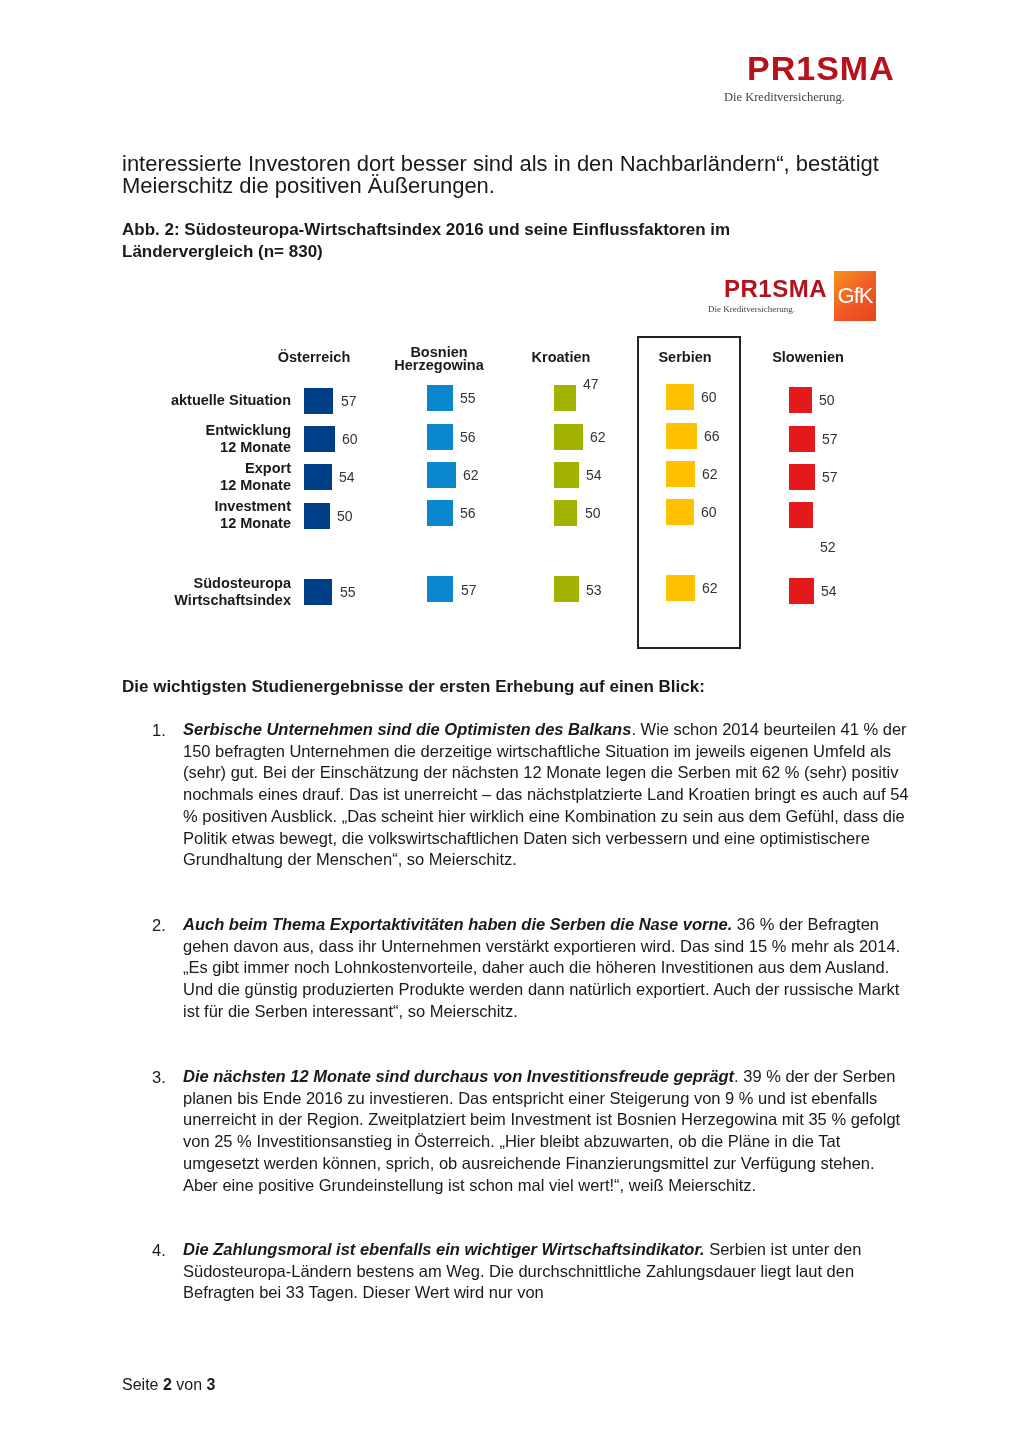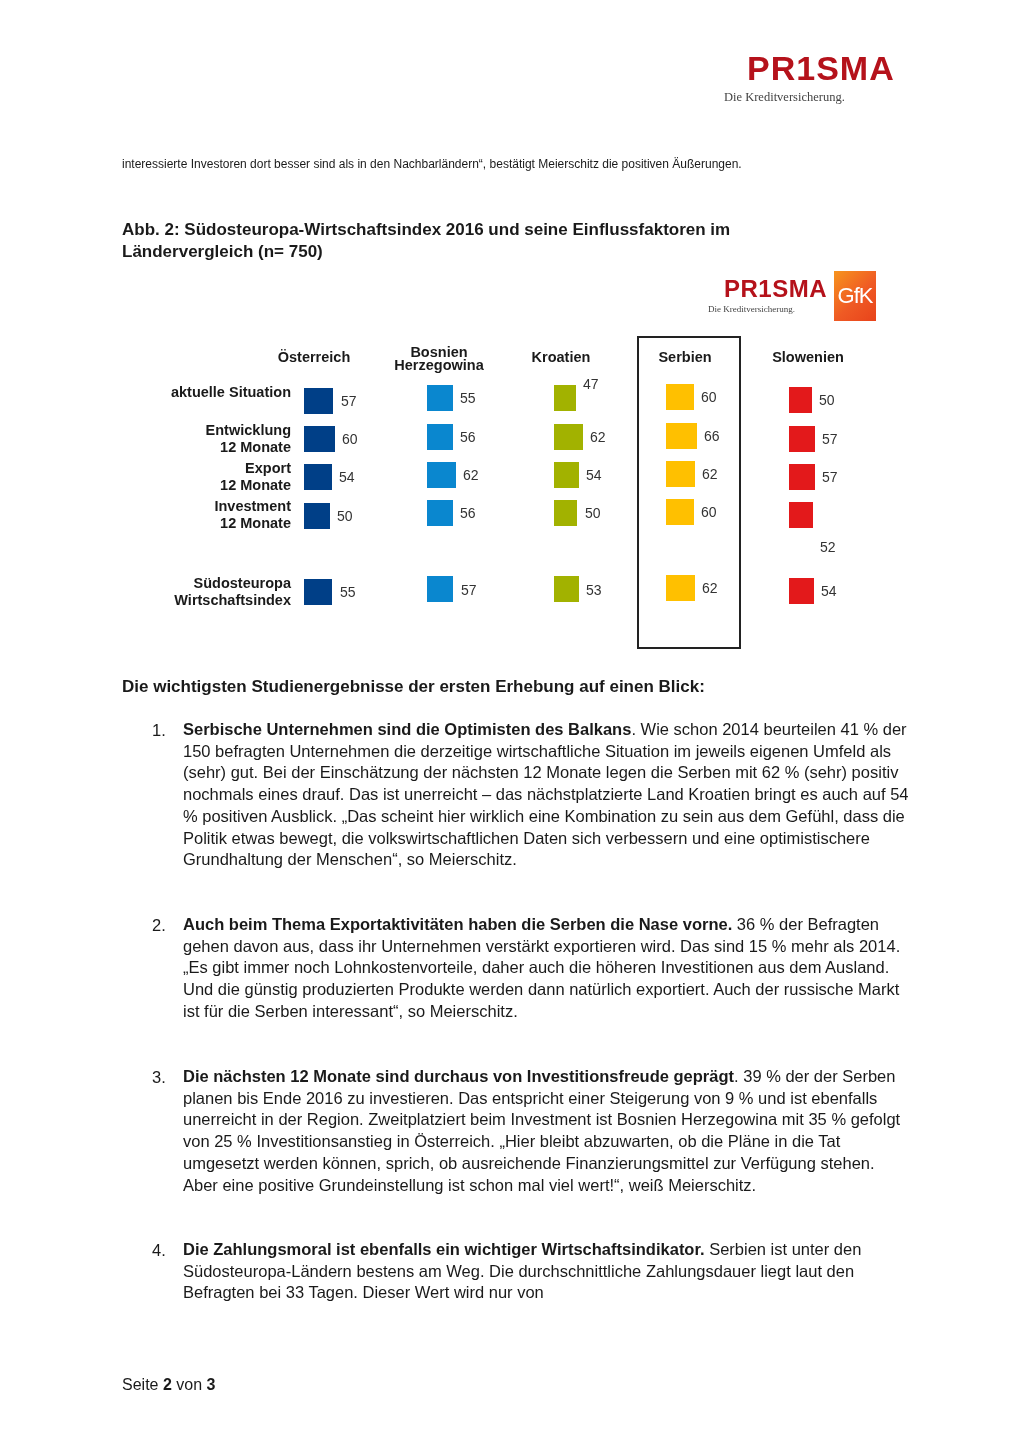--- a/index.html
+++ b/index.html
@@ -5,53 +5,53 @@
     html, body { margin: 0; padding: 0; background: #ffffff; }
     body { width: 1019px; height: 1440px; position: relative; overflow: hidden;
            font-family: "Liberation Sans", sans-serif; color: #1a1a1a; }
     .abs { position: absolute; }
 
     
     .logo-main { left: 747px; top: 48px; font-size: 34px; font-weight: bold; color: #b5121b;
                  letter-spacing: 1px; line-height: 40px; font-family: "Liberation Sans", sans-serif; }
     .logo-sub { left: 724px; top: 90px; font-size: 12.5px; color: #444; font-family: "Liberation Serif", serif; }
 
-    .para { left: 122px; width: 790px; font-size: 12px; line-height: 22px; }
+    .para { left: 122px; width: 790px; font-size: 22px; line-height: 22px; }
     .heading { left: 122px; width: 790px; font-size: 17px; font-weight: bold; line-height: 22px; }
 
     
     .logo2-main { left: 724px; top: 275px; font-size: 24px; font-weight: bold; color: #b5121b; letter-spacing: 0.5px; line-height: 28px; }
     .logo2-sub { left: 708px; top: 304px; font-size: 9px; color: #444; font-family: "Liberation Serif", serif; }
     .gfk { left: 834px; top: 271px; width: 42px; height: 50px;
            background: linear-gradient(135deg, #f7941d 0%, #ef5a24 55%, #e8431b 100%);
            color: #fff; font-size: 22px; line-height: 50px; text-align: center; letter-spacing: -1px; }
 
     
     .col-head { font-size: 14.5px; font-weight: bold; text-align: center; line-height: 13px; }
     .row-label { font-size: 14.5px; font-weight: bold; text-align: right; line-height: 17px; width: 180px; }
     .box { width: 28px; height: 26px; }
     .val { font-size: 14px; color: #333; }
     .highlight { left: 637px; top: 336px; width: 104px; height: 313px; border: 2px solid #222; box-sizing: border-box; }
 
     .list-num { font-size: 16.5px; line-height: 22px; }
     .list-body { left: 183px; width: 730px; font-size: 16.5px; line-height: 21.7px; }
-    .list-body b { font-weight: bold; }
+    .list-body b { font-weight: bold; font-style: italic; }
     .footer { left: 122px; top: 1336px; font-size: 16px; margin-top: 40px; }
   </style>
 </head>
 <body>
 
 <div class="abs logo-main">PR1SMA</div>
 <div class="abs logo-sub">Die Kreditversicherung.</div>
 
 <div class="abs para" style="top:153px;">interessierte Investoren dort besser sind als in den Nachbarländern“, bestätigt Meierschitz die positiven Äußerungen.</div>
 
 <div class="abs heading" style="top:219px;">
   <div>Abb. 2: Südosteuropa-Wirtschaftsindex 2016 und seine Einflussfaktoren im</div>
-  <div>Ländervergleich (n= 750)</div>
+  <div>Ländervergleich (n= 830)</div>
 </div>
 
 <div class="abs logo2-main">PR1SMA</div>
 <div class="abs logo2-sub">Die Kreditversicherung.</div>
 <div class="abs gfk">GfK</div>
 
 <div class="abs highlight"></div>
 
 <div>
 
@@ -65,21 +65,21 @@
   <div class="abs col-head" style="left:516px; top:351px; width:90px;">
       <div>Kroatien</div>
     </div>
   <div class="abs col-head" style="left:640px; top:351px; width:90px;text-align:center;">
       <div>Serbien</div>
     </div>
   <div class="abs col-head" style="left:758px; top:351px; width:100px;">
       <div>Slowenien</div>
     </div>
 
-  <div class="abs row-label" style="left:111px; top:384px;">
+  <div class="abs row-label" style="left:111px; top:392px;">
       <div>aktuelle Situation</div>
     </div>
   <div class="abs row-label" style="left:111px; top:422px;">
       <div>Entwicklung</div>
       <div>12 Monate</div>
     </div>
   <div class="abs row-label" style="left:111px; top:460px;">
       <div>Export</div>
       <div>12 Monate</div>
     </div>

